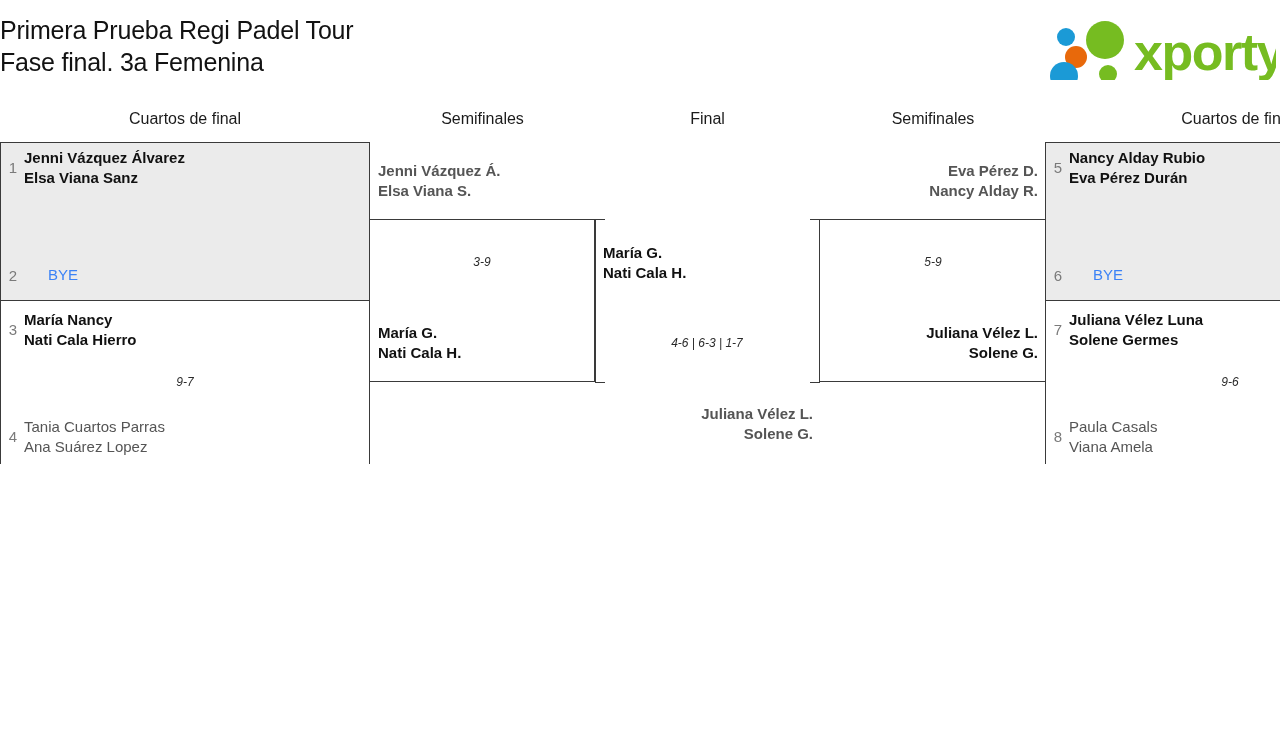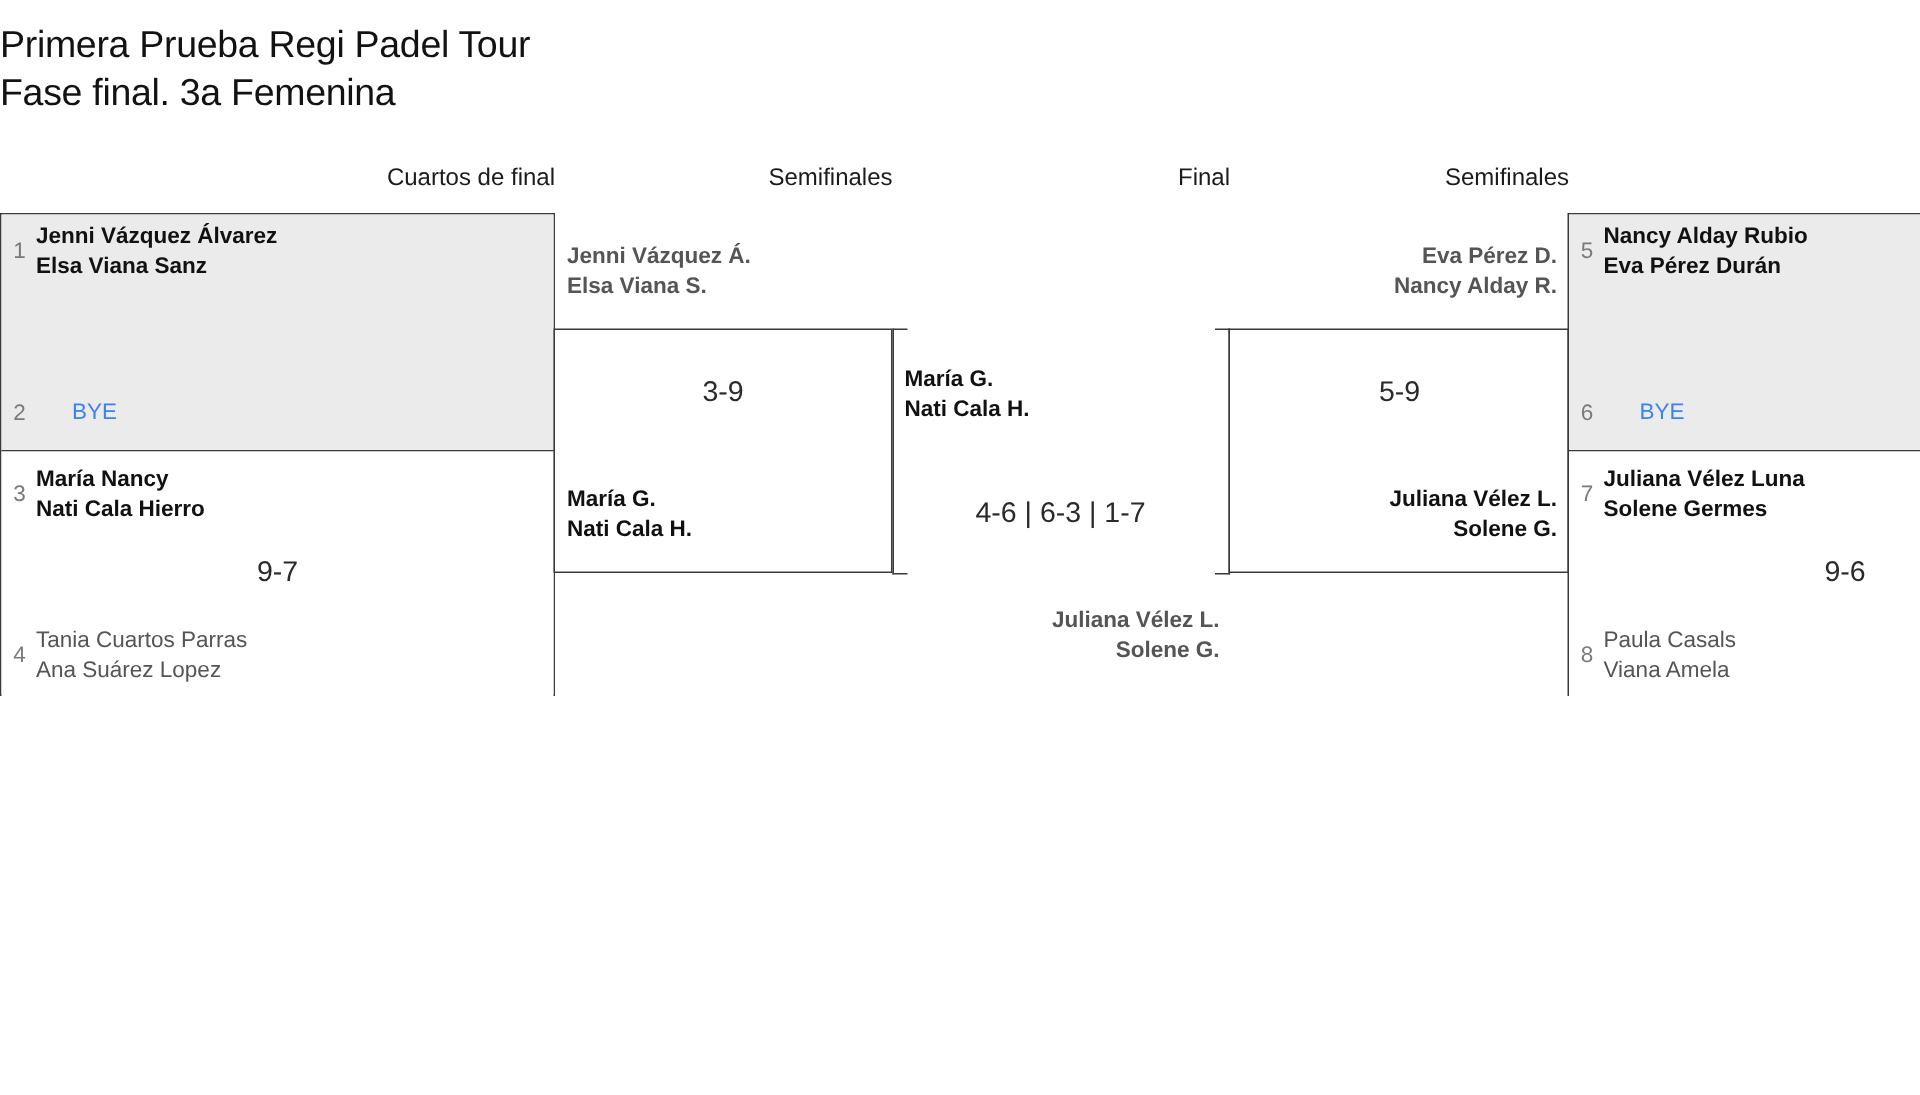--- a/index.html
+++ b/index.html
@@ -23,21 +23,21 @@
   }
   .title div{white-space:nowrap;}
 
   .logo{position:absolute;left:1048px;top:6px;width:228px;height:62px;}
   .logo svg{display:block;}
 
   
   .colhead{
     position:absolute;top:96px;height:22px;
     font-size:16px;line-height:22px;color:#1b1b1b;
-    text-align:right;white-space:nowrap;font-weight:400;
+    text-align:center;white-space:nowrap;font-weight:400;
   }
 
   
   .qf-box{
     position:absolute;
     border:1px solid #3a3a3a;
     box-sizing:border-box;
   }
   .qf-half{position:absolute;left:0;right:0;box-sizing:border-box;}
   .qf-half.top{top:0;height:158px;background:#ebebeb;border-bottom:1px solid #3a3a3a;}
@@ -71,34 +71,48 @@
 
   
   .label{position:absolute;font-size:15px;line-height:19.5px;}
   .label .ln{white-space:nowrap;}
   .label.win .ln{font-weight:700;color:#111111;}
   .label.lose .ln{font-weight:700;color:#555555;}
   .label.ra{text-align:right;}
 
   
   .score{
-    position:absolute;font-size:19px;line-height:20px;
-    color:#2a2a2a;text-align:center;white-space:nowrap;font-weight:400;
+    position:absolute;font-size:12px;line-height:20px;
+    color:#2a2a2a;text-align:center;white-space:nowrap;font-weight:400;font-style:italic;
   }
 </style>
 </head>
 <body>
 
 <div class="stage">
 
   <div class="title">
     <div>Primera Prueba Regi Padel Tour</div>
     <div>Fase final. 3a Femenina</div>
   </div>
 
+  <div class="logo">
+    <svg width="228" height="62" viewBox="0 0 228 62" xmlns="http://www.w3.org/2000/svg">
+      <g>
+        <circle cx="18" cy="19" r="9" fill="#1b9ad6"></circle>
+        <circle cx="28" cy="39" r="11" fill="#e8690b"></circle>
+        <circle cx="16" cy="58" r="14" fill="#1b9ad6"></circle>
+        <circle cx="57" cy="22" r="19" fill="#76bc21"></circle>
+        <circle cx="60" cy="56" r="9" fill="#76bc21"></circle>
+      </g>
+      <g fill="#76bc21">
+        <text x="86" y="52" font-family="'Liberation Sans','DejaVu Sans',sans-serif" font-size="52" font-weight="700" letter-spacing="-1.5">xporty</text>
+      </g>
+    </svg>
+  </div>
 
   <div class="colhead" style="left:0px;width:370px;">Cuartos de final</div>
   <div class="colhead" style="left:370px;width:225px;">Semifinales</div>
   <div class="colhead" style="left:595px;width:225px;">Final</div>
   <div class="colhead" style="left:820px;width:226px;">Semifinales</div>
   <div class="colhead" style="left:1046px;width:370px;">Cuartos de fin</div>
 
   <div class="qf-box" style="left:0px;top:130px;width:370px;height:322px;">
     <div class="qf-half top"></div>
     <div class="qf-half bot"></div>

